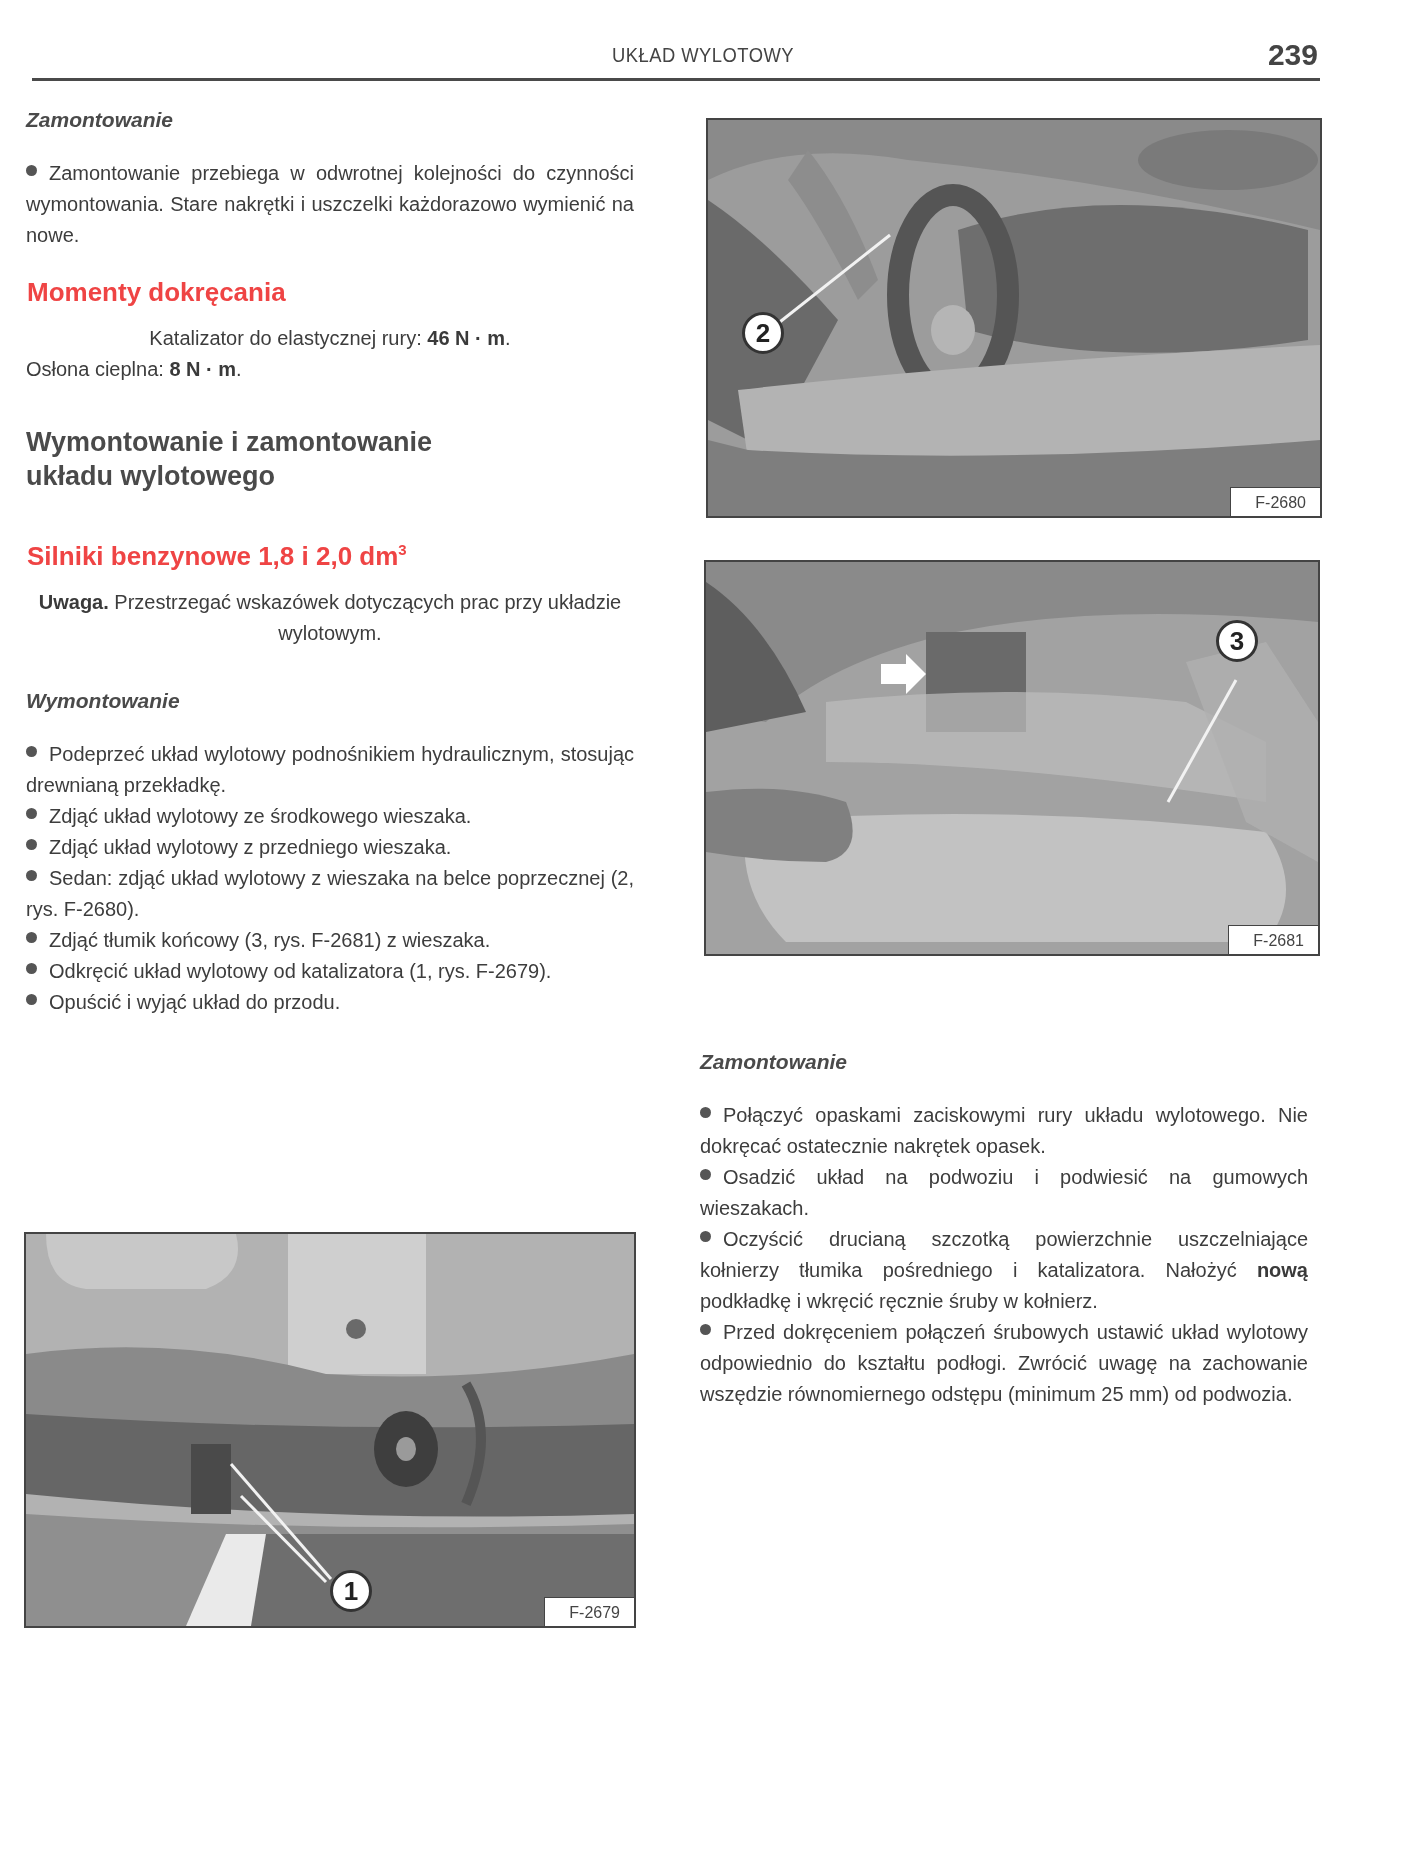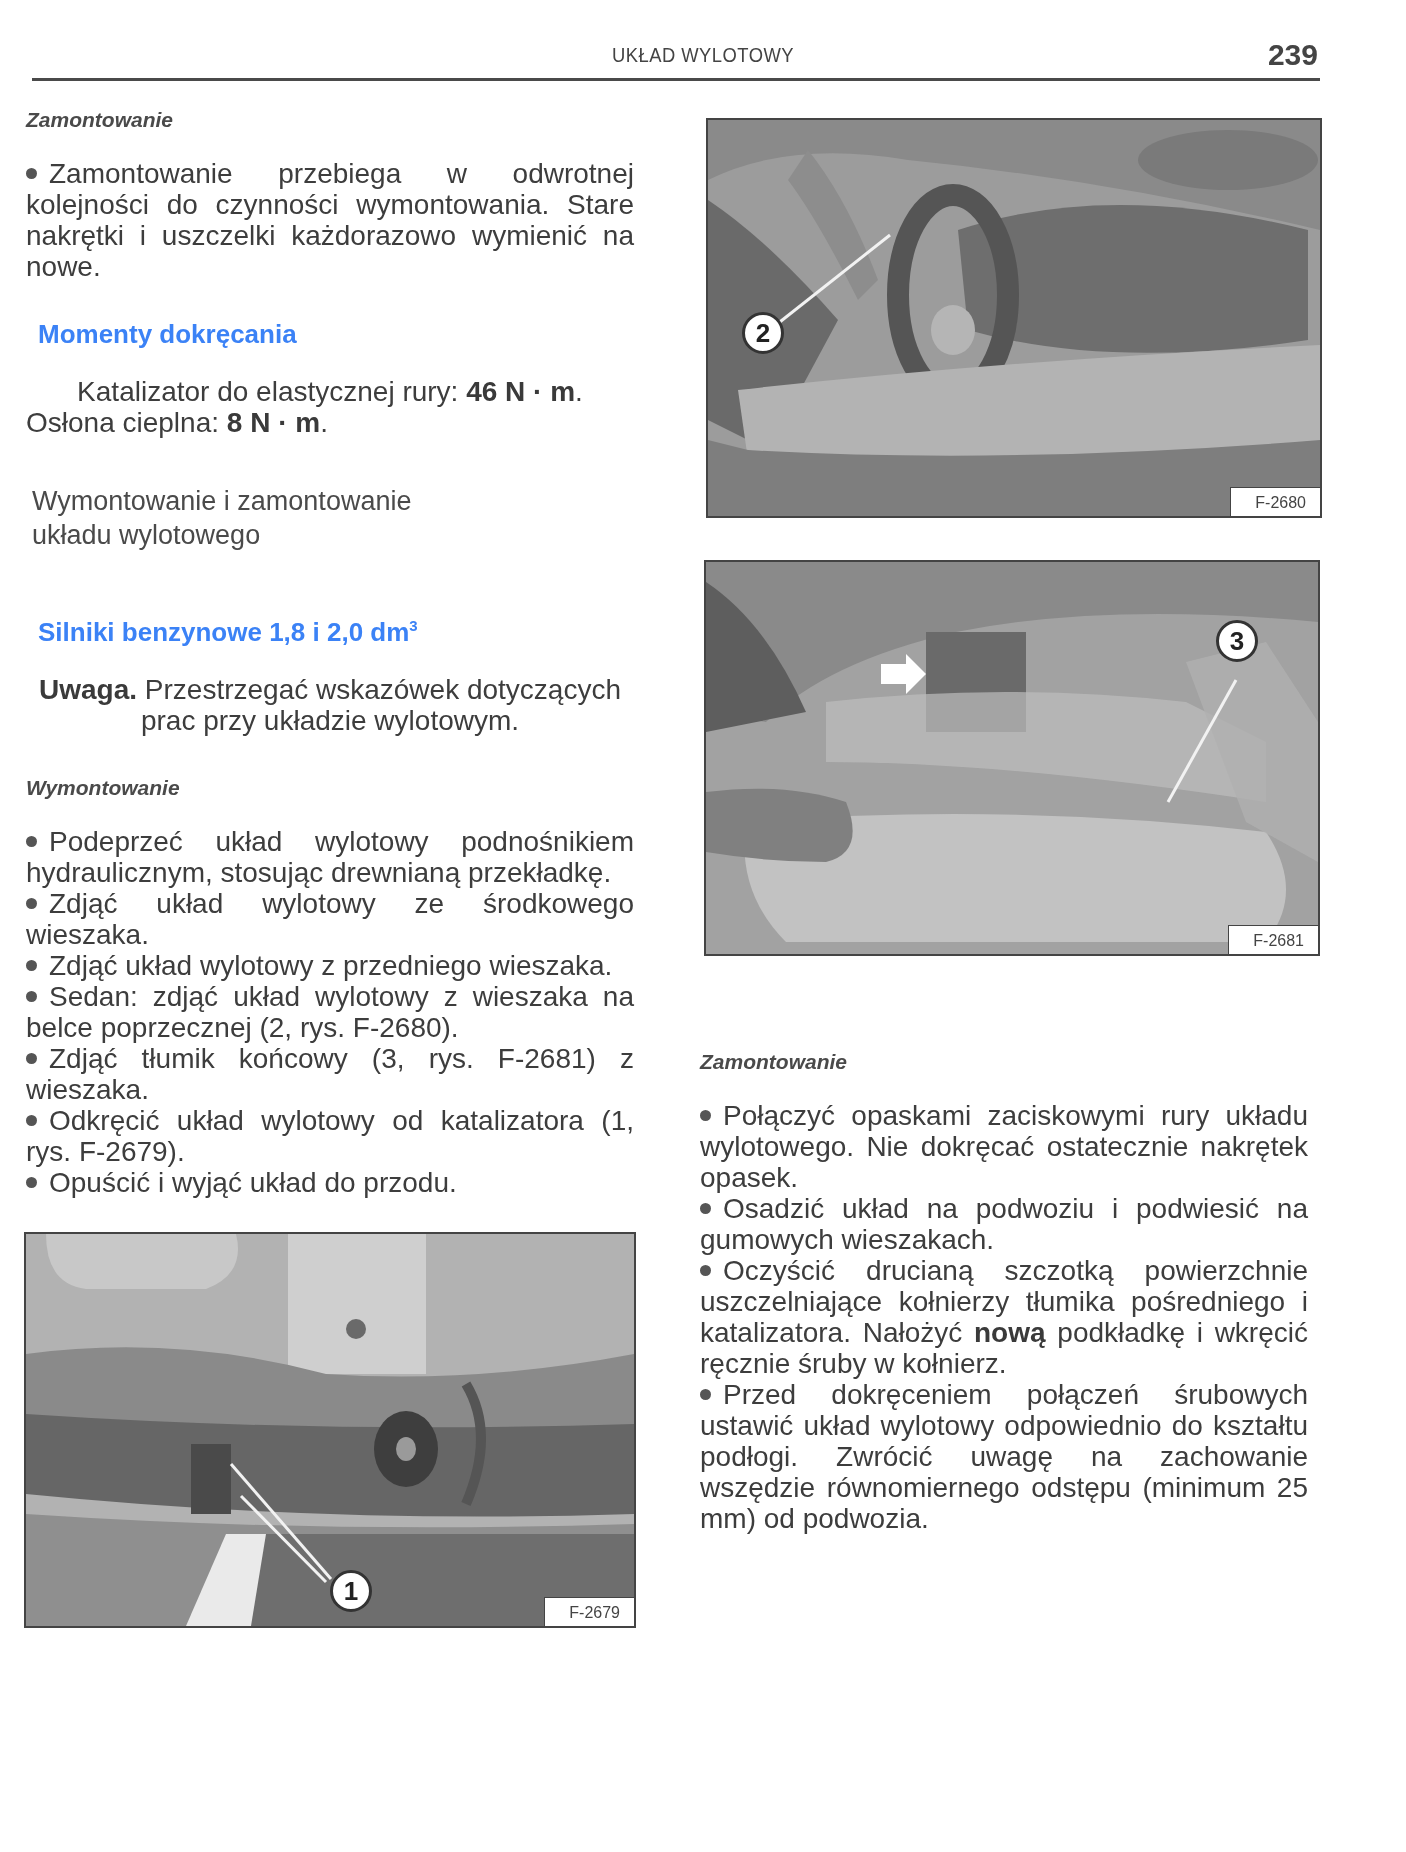--- a/index.html
+++ b/index.html
@@ -8,23 +8,23 @@
   .header-title { position:absolute; left:0; width:1406px; top:44px; text-align:center;
          font-size:20px; letter-spacing:0.5px; color:#444; transform:scaleX(0.92); }
   .page-number { position:absolute; right:88px; top:38px; font-size:30px; font-weight:bold; color:#444; }
   .header-rule { position:absolute; left:32px; width:1288px; top:78px; height:3px; background:#4a4a4a; }
 
   .col { position:absolute; }
   .col-left { left:26px; width:608px; top:108px; }
   .col-right { left:700px; width:608px; top:1050px; }
 
   .h-italic { font-style:italic; font-weight:bold; font-size:21px; color:#4a4a4a; margin:0 0 26px 0; }
-  .h-bold { font-weight:normal; font-size:27px; color:#4a4a4a; margin:6px; line-height:34px; }
-  .h-sub { font-weight:bold; font-size:26px; color:#3b82f6; margin:12px; line-height:32px; }
-  .para { font-size:28px; line-height:31px; margin:0; text-align:justify; color:#3d3d3d; }
+  .h-bold { font-weight:bold; font-size:27px; color:#4a4a4a; margin:0; line-height:34px; }
+  .h-sub { font-weight:bold; font-size:26px; color:#ef4444; margin:1px; line-height:32px; }
+  .para { font-size:20px; line-height:31px; margin:0; text-align:justify; color:#3d3d3d; }
   .para b { color:#3a3a3a; }
   .bullet { display:inline-block; width:11px; height:11px; border-radius:50%; background:#555;
             margin-right:12px; vertical-align:4px; }
   .gap-s { height:14px; }
   .gap-m { height:24px; }
   .gap-l { height:40px; }
   sup { font-size:15px; }
 
   .figure { position:absolute; border:2px solid #444; overflow:hidden; background:#9a9a9a; }
   .figure svg { display:block; }

